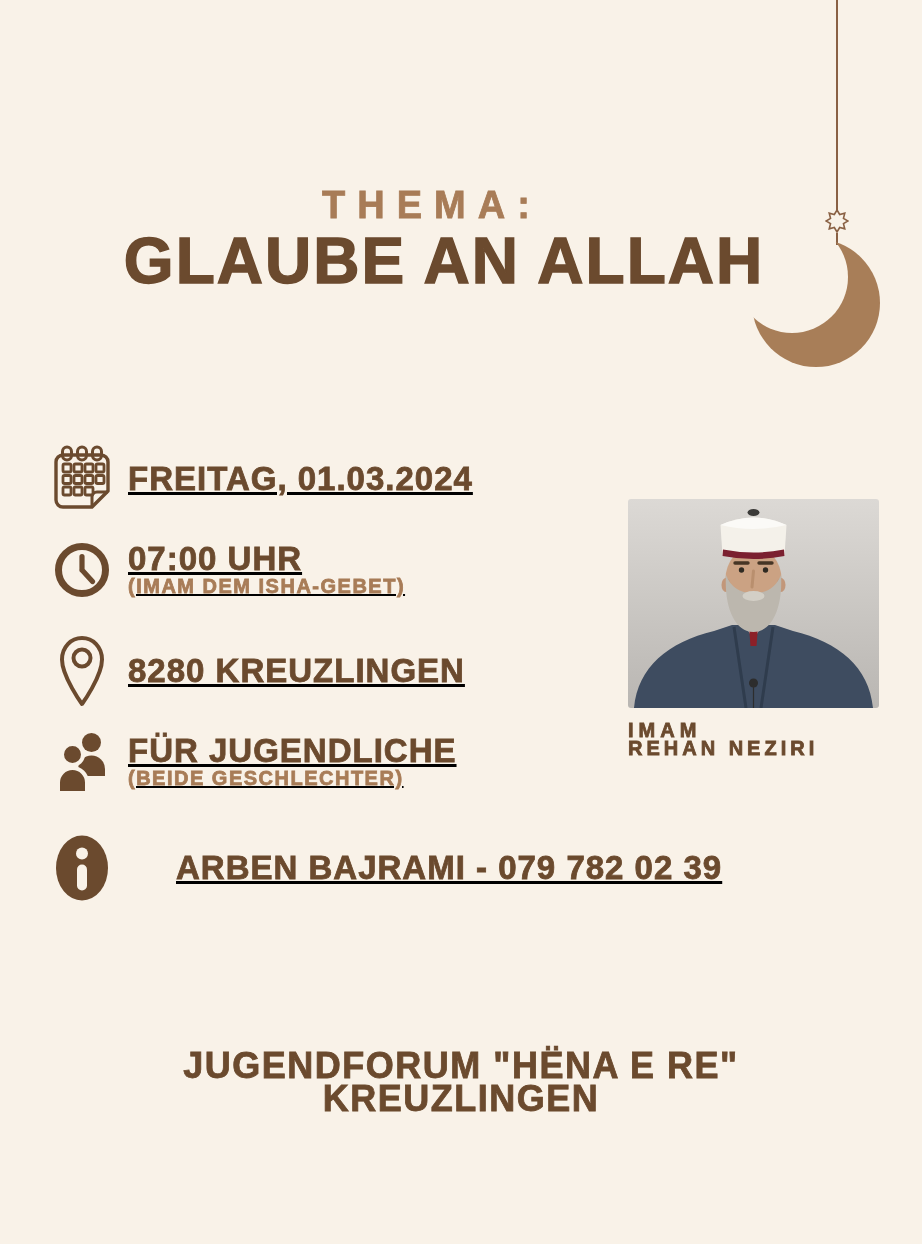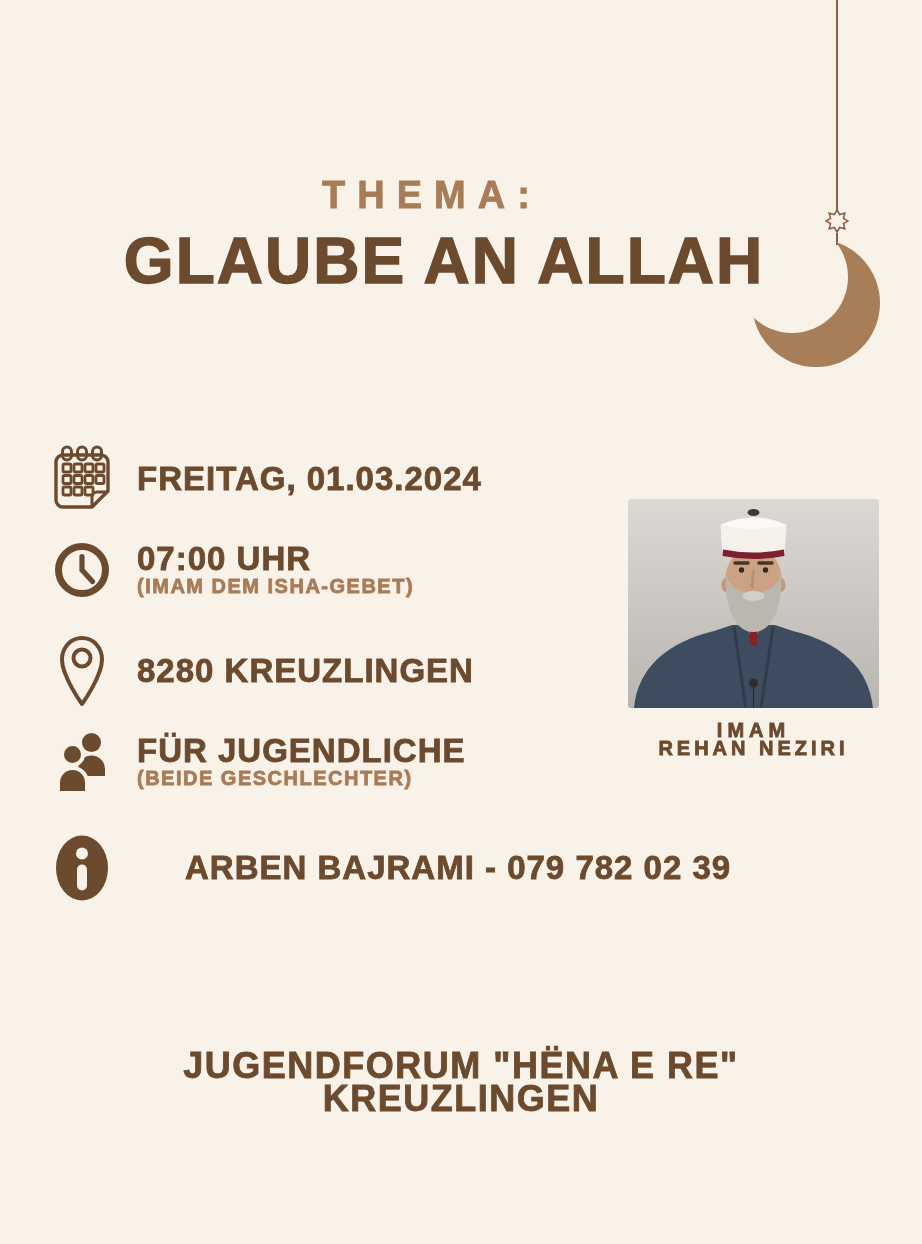--- a/index.html
+++ b/index.html
@@ -14,44 +14,44 @@
 
   
   .string{position:absolute;left:836px;width:2px;background:#8a6144;}
   .string.s1{top:0;height:211px;}
   .string.s2{top:233px;height:12px;}
   .star{position:absolute;left:825px;top:209px;}
   .crescent{position:absolute;left:748px;top:238px;}
 
   
   .kicker{
-    position:absolute;top:176px;left:0;width:864px;text-align:center;
+    position:absolute;top:186px;left:0;width:864px;text-align:center;
     font-size:38px;font-weight:800;letter-spacing:12px;color:#a87c57;line-height:38px;
   }
   .title{
     position:absolute;top:229px;left:12px;width:864px;text-align:center;margin:0;
     font-size:64px;font-weight:800;letter-spacing:2px;color:#6b4a2e;line-height:64px;
   }
 
   
   .row{position:absolute;left:50px;display:flex;align-items:center;}
   .row .icon-cell{flex:0 0 64px;width:64px;display:flex;justify-content:center;align-items:center;}
-  .row .txt{margin-left:23px;}
+  .row .txt{margin-left:14px;text-decoration:underline;}
   .row .main{font-size:33px;font-weight:800;color:#6b4a2e;line-height:30px;letter-spacing:1px;}
   .row .sub{font-size:20px;font-weight:800;color:#a87c57;line-height:20px;letter-spacing:1.5px;margin-top:2px;}
   .row1{top:441px;height:76px;}
   .row2{top:538px;height:64px;}
   .row3{top:633px;height:76px;}
   .row4{top:729px;height:66px;}
   .row5{top:834px;height:68px;gap:48px;}
 
   
   .photo{position:absolute;left:628px;top:499px;width:251px;height:209px;border-radius:3px;overflow:hidden;}
   .caption{
-    position:absolute;left:628px;top:721px;width:251px;text-align:center;
+    position:absolute;left:628px;top:721px;width:251px;text-align:left;
     font-weight:800;color:#6b4a2e;font-size:20px;line-height:18px;letter-spacing:5px;
   }
   .caption .l2{letter-spacing:4px;}
 
   
   .footer{
     position:absolute;left:0;top:1049px;width:922px;text-align:center;
     font-weight:800;color:#6b4a2e;font-size:36px;line-height:33px;letter-spacing:1.5px;
   }
 

